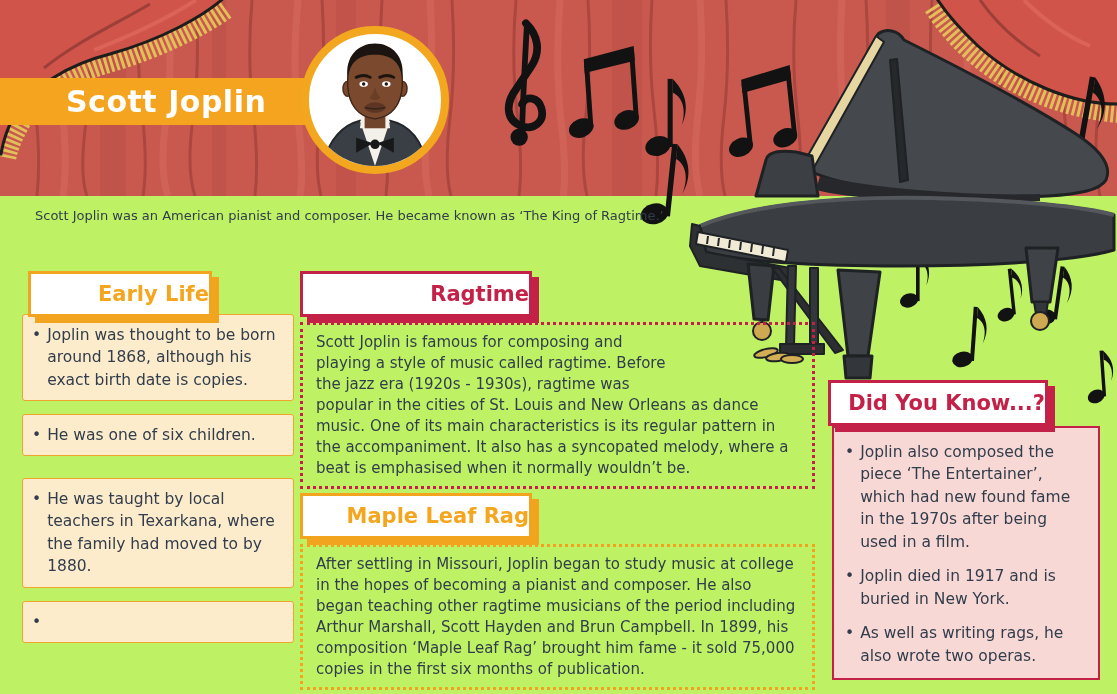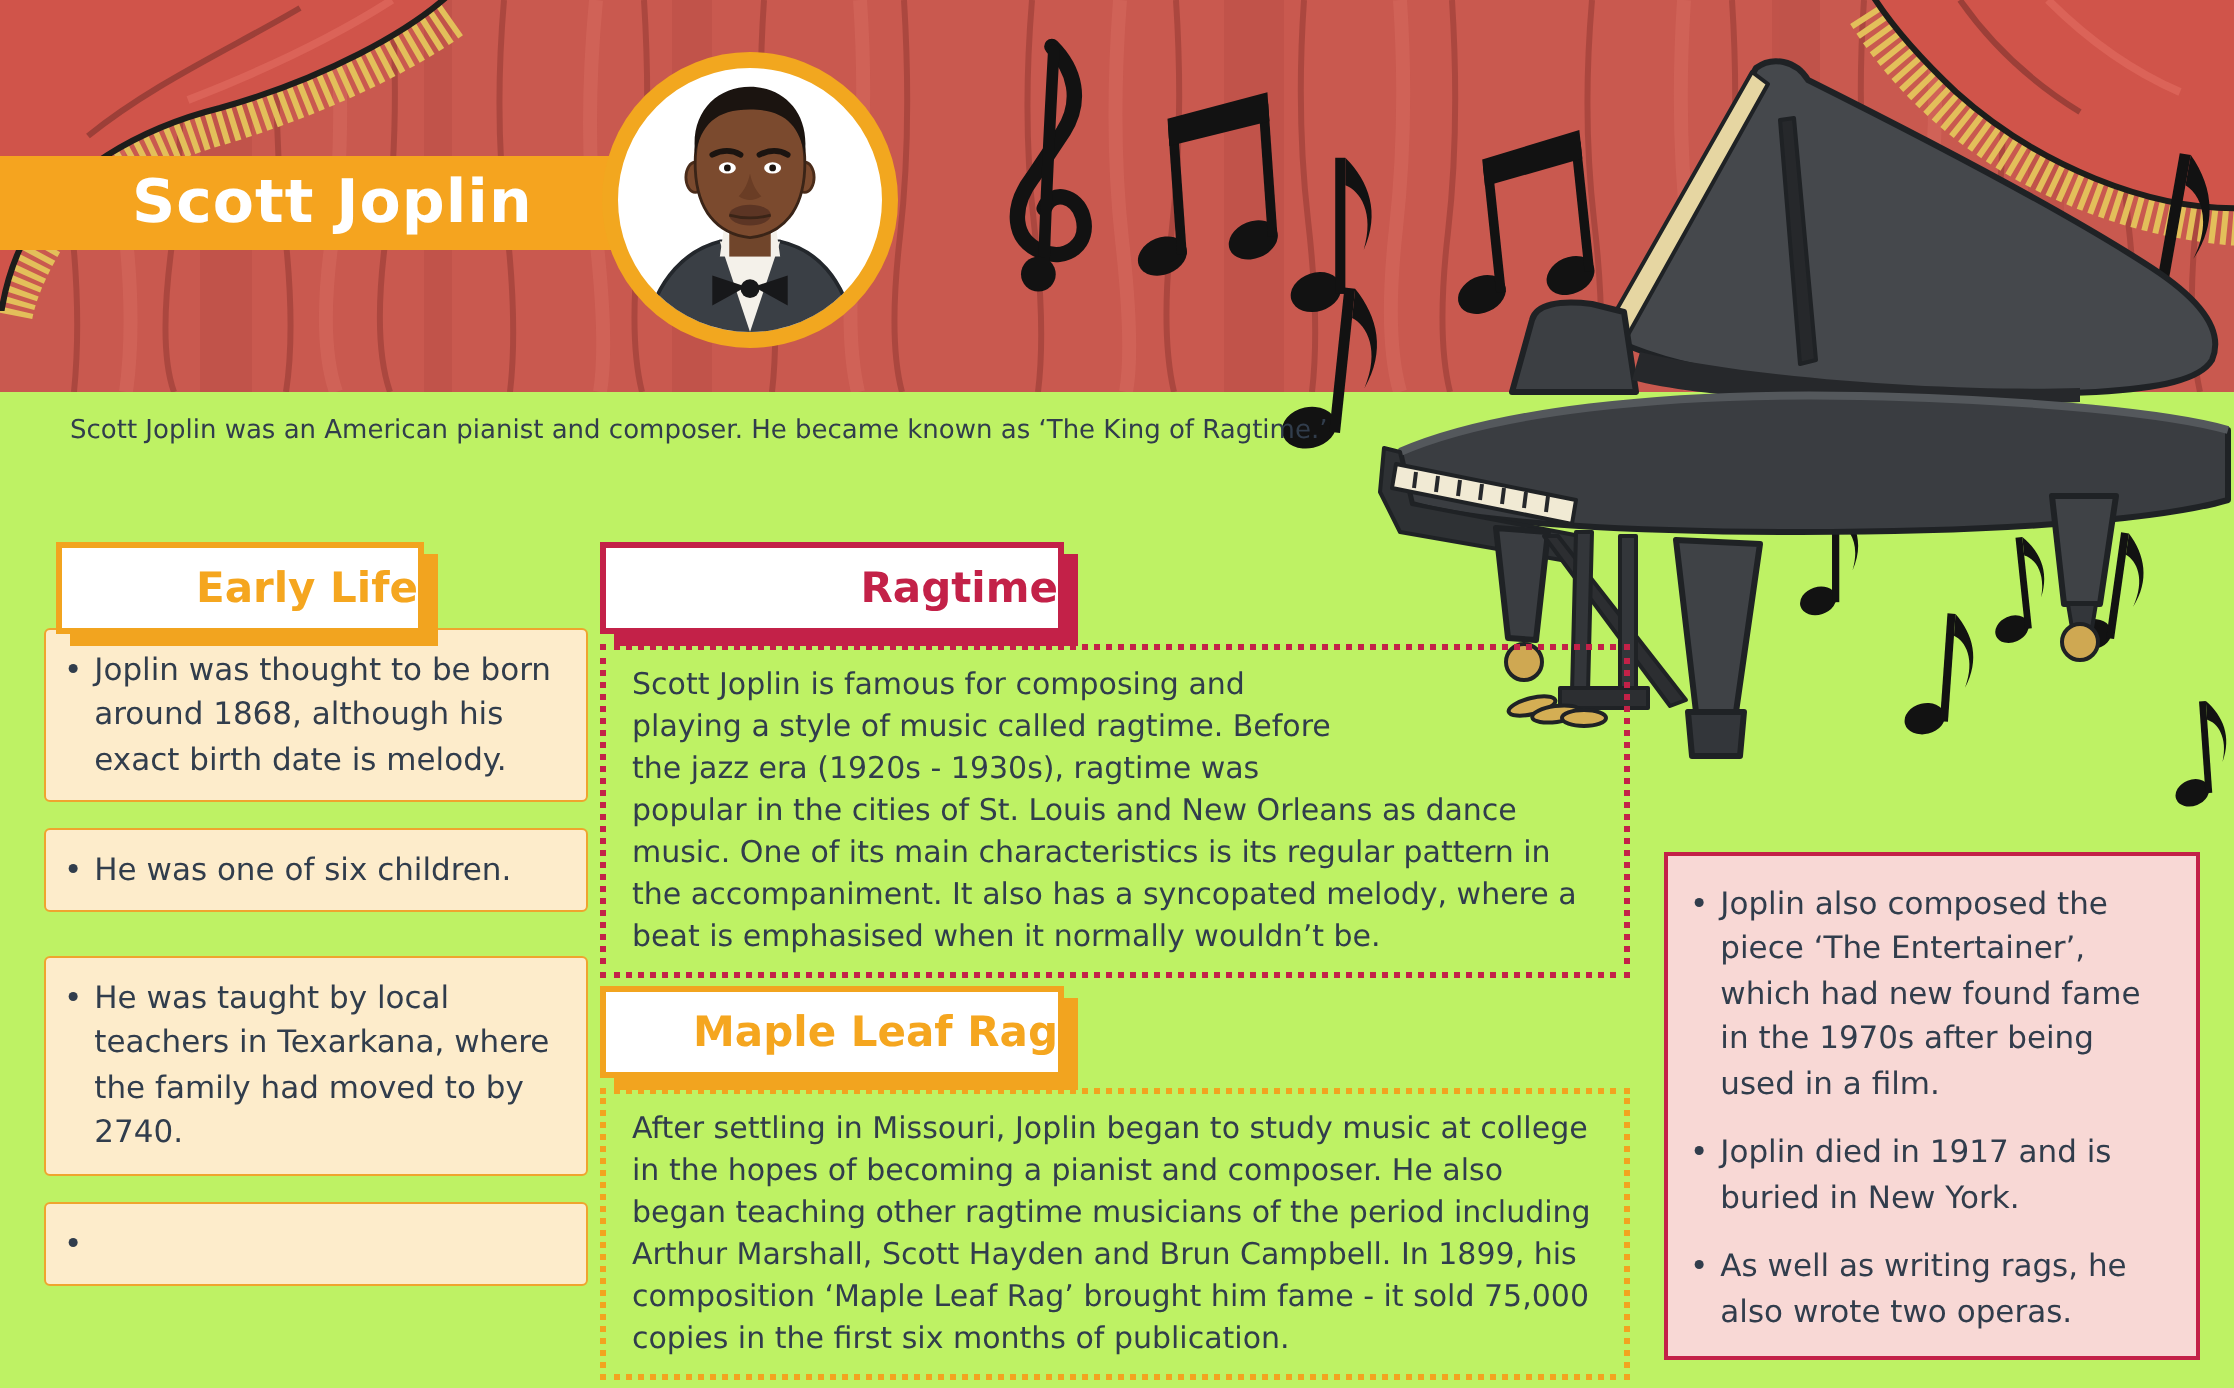--- a/index.html
+++ b/index.html
@@ -281,29 +281,29 @@
     </svg>
   </div>
 
   <p class="content intro">Scott Joplin was an American pianist and composer. He became known as ‘The King of Ragtime.’</p>
 
   <div class="hdr orange" style="left:28px;top:271px;width:184px">
     <span>Early Life</span>
   </div>
   <div class="content fact-box" style="top:314px">
     <span class="dot">•</span>
-    <span>Joplin was thought to be born around 1868, although his exact birth date is melody.</span>
+    <span>Joplin was thought to be born around 1868, although his exact birth date is copies.</span>
   </div>
   <div class="content fact-box" style="top:414px">
     <span class="dot">•</span>
     <span>He was one of six children.</span>
   </div>
   <div class="content fact-box" style="top:478px">
     <span class="dot">•</span>
-    <span>He was taught by local teachers in Texarkana, where the family had moved to by 2740.</span>
+    <span>He was taught by local teachers in Texarkana, where the family had moved to by 1880.</span>
   </div>
   <div class="content fact-box" style="top:601px">
     <span class="dot">•</span>
   </div>
 
   <div class="content dotted-box red" style="top:322px">
     <span class="wrap-spacer"></span>
     <span>Scott Joplin is famous for composing and playing a style of music called ragtime. Before the jazz era (1920s - 1930s), ragtime was popular in the cities of St. Louis and New Orleans as dance music. One of its main characteristics is its regular pattern in the accompaniment. It also has a syncopated melody, where a beat is emphasised when it normally wouldn’t be.</span>
   </div>
   <div class="hdr red" style="left:300px;top:271px;width:232px">
@@ -324,14 +324,17 @@
     </div>
     <div class="pink-item">
       <span class="dot">•</span>
       <span>Joplin died in 1917 and is buried in New York.</span>
     </div>
     <div class="pink-item">
       <span class="dot">•</span>
       <span>As well as writing rags, he also wrote two operas.</span>
     </div>
   </div>
+  <div class="hdr red" style="left:828px;top:380px;width:220px">
+    <span>Did You Know...?</span>
+  </div>
 
 </div>
 
 </body></html>

